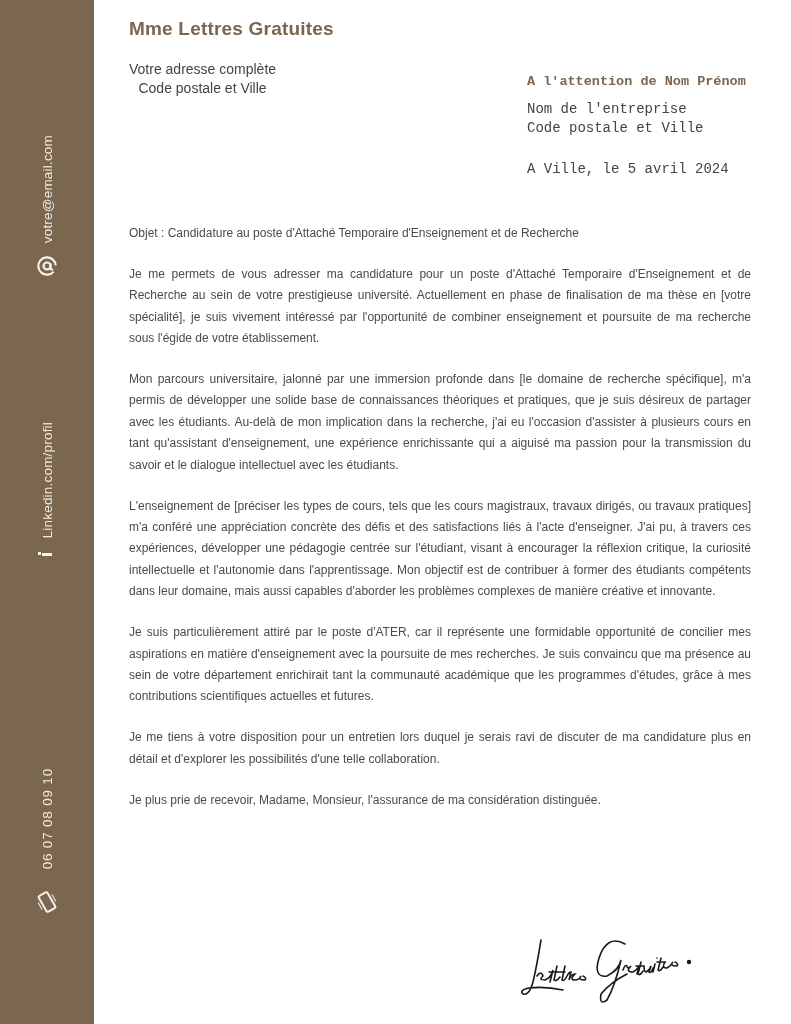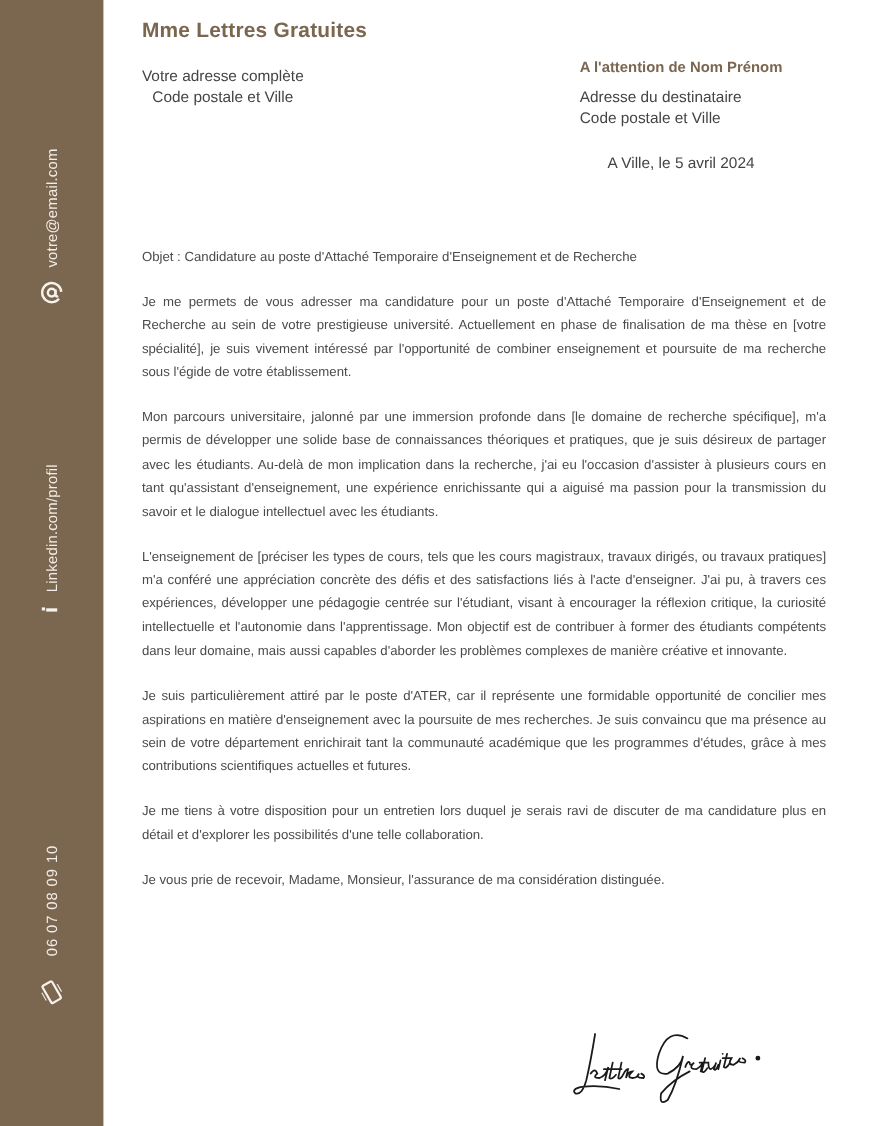--- a/index.html
+++ b/index.html
@@ -20,24 +20,24 @@
     font-family: "Liberation Sans", sans-serif;
   }
   .side-icon { color: #f6f1ea; margin-top: 12px; display: flex; align-items: center; justify-content: center; }
 
   .sender-name {
     position: absolute; left: 129px; top: 18px;
     font-size: 19px; font-weight: bold; color: #7b6650; letter-spacing: 0.2px;
   }
   .sender-lines { position: absolute; left: 129px; top: 60px; font-size: 14px; line-height: 19px; color: #444; text-align: center; }
 
-  .recipient { position: absolute; left: 527px; top: 51px; font-size: 14px; color: #444; }
+  .recipient { position: absolute; left: 527px; top: 72px; font-size: 14px; color: #444; font-family: Liberation Mono, monospace; }
   .recipient .att { font-weight: bold; color: #7b6650; font-size: 13.5px; line-height: 19px; margin-bottom: 9px; }
   .recipient .line { line-height: 19px; }
-  .recipient .date { margin-top: 22px; line-height: 19px; text-align: center; }
+  .recipient .date { margin-top: 22px; line-height: 19px; }
 
   .content {
     position: absolute; left: 129px; top: 223px; width: 622px;
     font-size: 12px; line-height: 21.4px; color: #4a4a4a;
   }
   .content p { text-align: justify; margin-bottom: 19.5px; }
   .content p.nojust { text-align: left; }
 
   .signature { position: absolute; left: 515px; top: 930px; width: 200px; height: 75px; }
 </style>
@@ -81,33 +81,33 @@
 </div>
 
 <div class="sender-name">Mme Lettres Gratuites</div>
 <div class="sender-lines">
   <div>Votre adresse complète</div>
   <div>Code postale et Ville</div>
 </div>
 
 <div class="recipient">
   <div class="att">A l'attention de Nom Prénom</div>
-  <div class="line">Adresse du destinataire</div>
+  <div class="line">Nom de l'entreprise</div>
   <div class="line">Code postale et Ville</div>
   <div class="date">A Ville, le 5 avril 2024</div>
 </div>
 
 <div class="content">
   <p class="nojust">Objet : Candidature au poste d'Attaché Temporaire d'Enseignement et de Recherche</p>
   <p>Je me permets de vous adresser ma candidature pour un poste d'Attaché Temporaire d'Enseignement et de Recherche au sein de votre prestigieuse université. Actuellement en phase de finalisation de ma thèse en [votre spécialité], je suis vivement intéressé par l'opportunité de combiner enseignement et poursuite de ma recherche sous l'égide de votre établissement.</p>
   <p>Mon parcours universitaire, jalonné par une immersion profonde dans [le domaine de recherche spécifique], m'a permis de développer une solide base de connaissances théoriques et pratiques, que je suis désireux de partager avec les étudiants. Au-delà de mon implication dans la recherche, j'ai eu l'occasion d'assister à plusieurs cours en tant qu'assistant d'enseignement, une expérience enrichissante qui a aiguisé ma passion pour la transmission du savoir et le dialogue intellectuel avec les étudiants.</p>
   <p>L'enseignement de [préciser les types de cours, tels que les cours magistraux, travaux dirigés, ou travaux pratiques] m'a conféré une appréciation concrète des défis et des satisfactions liés à l'acte d'enseigner. J'ai pu, à travers ces expériences, développer une pédagogie centrée sur l'étudiant, visant à encourager la réflexion critique, la curiosité intellectuelle et l'autonomie dans l'apprentissage. Mon objectif est de contribuer à former des étudiants compétents dans leur domaine, mais aussi capables d'aborder les problèmes complexes de manière créative et innovante.</p>
   <p>Je suis particulièrement attiré par le poste d'ATER, car il représente une formidable opportunité de concilier mes aspirations en matière d'enseignement avec la poursuite de mes recherches. Je suis convaincu que ma présence au sein de votre département enrichirait tant la communauté académique que les programmes d'études, grâce à mes contributions scientifiques actuelles et futures.</p>
   <p>Je me tiens à votre disposition pour un entretien lors duquel je serais ravi de discuter de ma candidature plus en détail et d'explorer les possibilités d'une telle collaboration.</p>
-  <p class="nojust">Je vous prie de recevoir, Madame, Monsieur, l'assurance de ma considération distinguée.</p>
+  <p class="nojust">Je plus prie de recevoir, Madame, Monsieur, l'assurance de ma considération distinguée.</p>
 </div>
 
 <div class="signature">
   <svg width="200" height="75" viewBox="0 0 200 75">
     <g fill="none" stroke="#1a1a1a" stroke-width="1.6" stroke-linecap="round">
       <path d="M26 10 Q22 35 18 52 Q14 66 8 64 Q4 60 14 58 Q30 56 48 60"></path>
       <path d="M22 46 q4 -6 6 0 q-5 4 2 4 q6 -2 8 -10 l-3 12 M34 42 h8 M42 36 l-3 14 q2 2 6 -3 M42 42 h8 M50 36 l-3 14 q2 2 5 -4 q2 -4 4 -4 l-2 8 q2 -6 6 -6 q-6 6 0 6 q4 0 6 -4 q-4 4 4 4 q2 -2 -2 -4"></path>
       <path d="M110 14 Q92 4 84 28 Q78 48 92 46 Q104 40 106 30 Q100 56 92 70 Q84 76 86 64 Q96 52 112 44"></path>
       <path d="M108 40 q2 -6 4 -4 q0 4 4 0 q-6 6 2 6 q4 -2 6 -6 l-2 8 M126 32 l-3 12 q2 2 5 -3 M121 36 h8 q0 6 2 6 q4 -2 5 -6 l-2 6 q2 2 4 -4 M140 34 l-2 8 M142 28 l0 0 M146 28 l-3 12 q2 2 5 -3 M142 32 h8 q-4 6 2 6 q4 -2 6 -6 q-4 4 4 4 q2 -2 -2 -4"></path>
       <circle cx="174" cy="32" r="1.4" fill="#1a1a1a"></circle>

